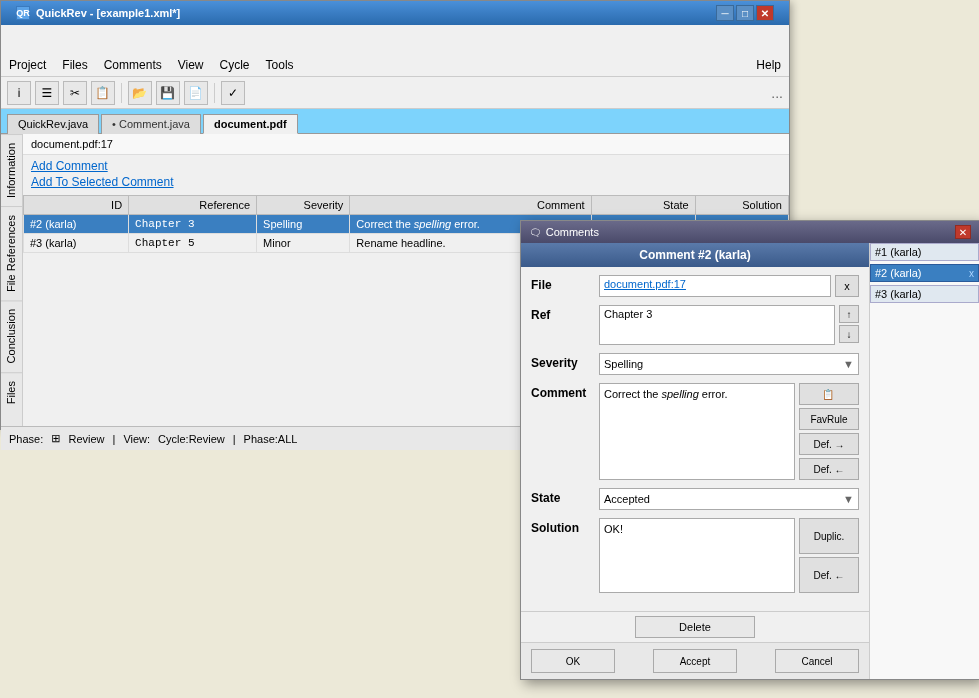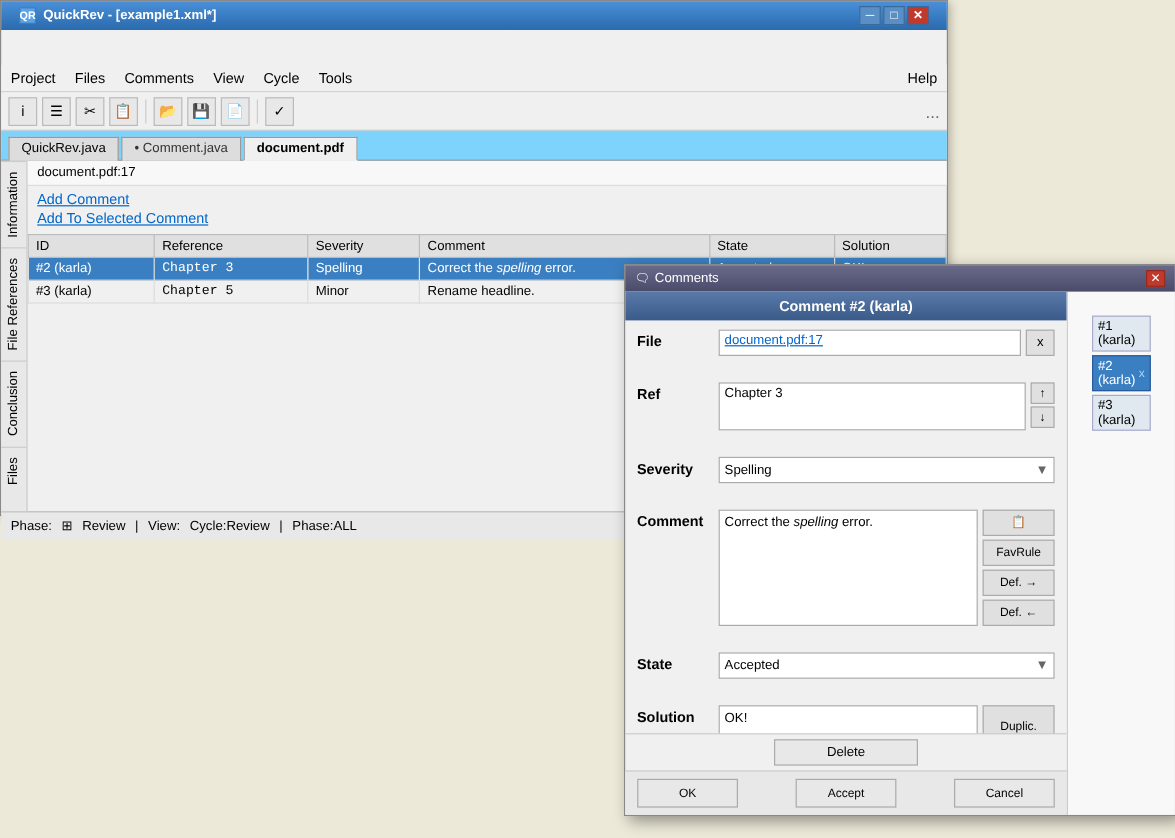--- a/index.html
+++ b/index.html
@@ -159,21 +159,21 @@
     }
     table {
       width: 100%;
       border-collapse: collapse;
       font-size: 11px;
     }
     th {
       background: #e0e0e0;
       border: 1px solid #bbb;
       padding: 3px 6px;
-      text-align: left;
+      text-align: right;
       font-weight: normal;
     }
     td {
       border: 1px solid #ddd;
       padding: 3px 6px;
       vertical-align: top;
     }
     tr.selected td { background: #3a7fc1; color: white; }
     td.monospace { font-family: 'Courier New', monospace; }
     .italic { font-style: italic; }
@@ -245,21 +245,21 @@
     }
 
     .dialog-form {
       padding: 8px 10px;
       flex: 1;
       overflow-y: auto;
     }
     .form-row {
       display: flex;
       align-items: flex-start;
-      margin-bottom: 22px;
+      margin-bottom: 8px;
       gap: 8px;
     }
     .form-label {
       width: 60px;
       font-weight: bold;
       font-size: 12px;
       padding-top: 3px;
       flex-shrink: 0;
     }
     .form-control-group {
@@ -375,26 +375,26 @@
     .footer-btn {
       width: 84px; height: 24px;
       border: 1px solid #aaa;
       background: #e8e8e8;
       cursor: pointer;
       font-size: 10px;
     }
 
     
     .dialog-right {
-      width: 90px;
+      width: 110px;
       border-left: 1px solid #ccc;
       background: #f8f8f8;
       display: flex;
       flex-direction: column;
-      padding: 20px;
+      padding: 0;
       gap: 3px;
     }
     .comment-tag {
       padding: 2px 4px;
       background: #e0e8f0;
       border: 1px solid #aac;
       font-size: 11px;
       cursor: pointer;
       display: flex;
       align-items: center;

